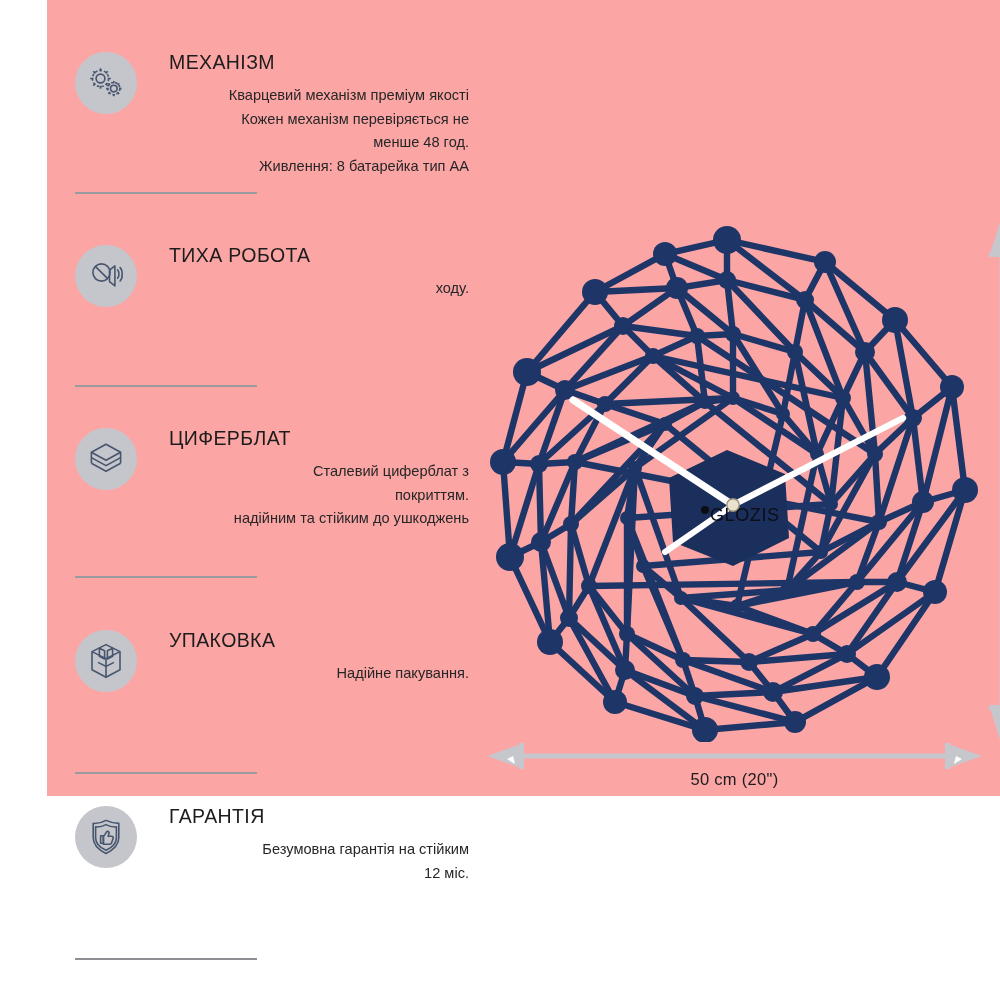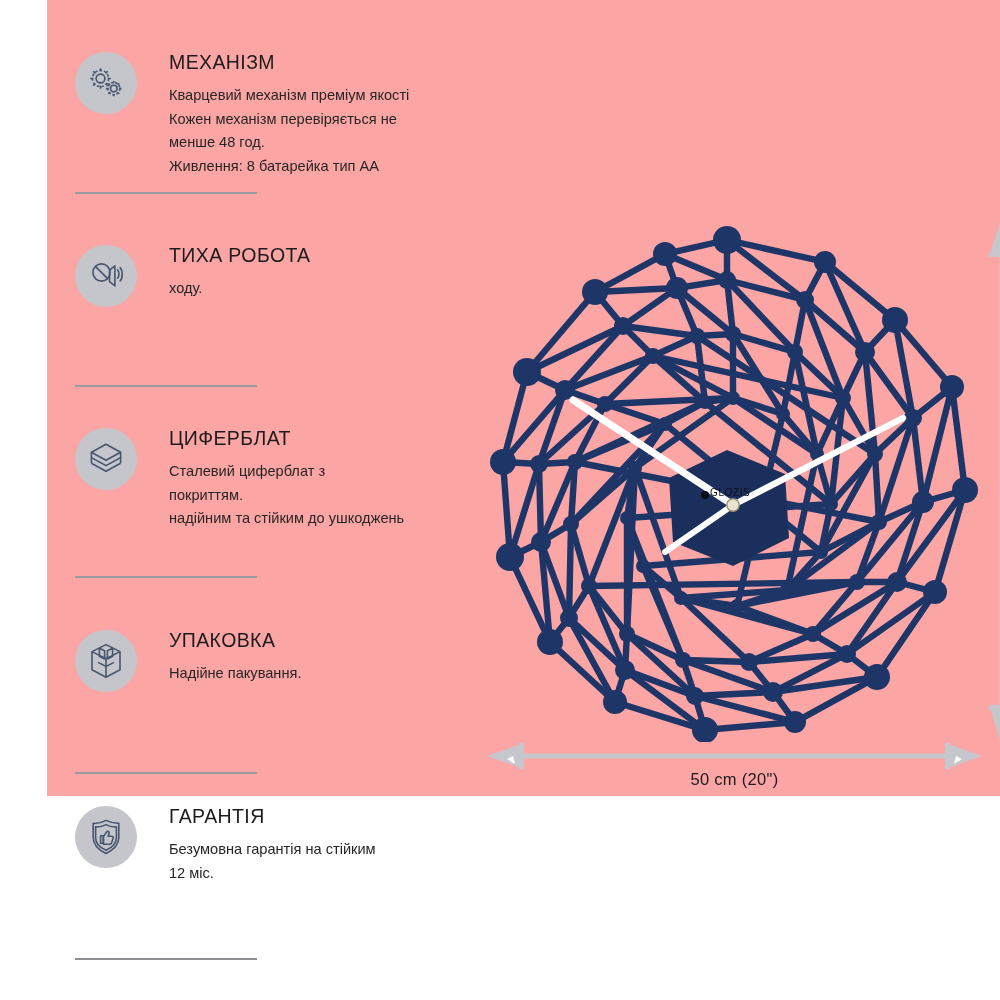--- a/index.html
+++ b/index.html
@@ -57,46 +57,46 @@
     line-height: 1.1;
     white-space: nowrap;
   }
   .feature-desc {
     margin-top: 11px;
     font-size: 14.6px;
     line-height: 23.5px;
     color: #262626;
     font-weight: 400;
   }
-  .feature-desc .line { display: block; white-space: nowrap; }
+  .feature-desc .line { display: block; white-space: nowrap; text-align: right; }
   .divider {
     position: absolute;
     left: 28px;
     width: 182px;
     height: 2px;
     background: #9b9b9f;
   }
   .divider.thin { height: 1.6px; background: #8f8f93; }
 
   
   #clock-wrap {
     position: absolute;
     left: 418px; top: 222px;
     width: 525px; height: 520px;
   }
   #clock-svg { display: block; }
   .brand {
     position: absolute;
-    left: 236px; top: 265px;
-    font-size: 10px;
+    left: 236px; top: 283px;
+    font-size: 18px;
     letter-spacing: 0.6px;
     color: #0d0d14;
     font-weight: 400;
     display: flex;
-    align-items: flex-end;
+    align-items: flex-start;
     gap: 1px;
   }
   .brand-mark {
     display: inline-block;
     width: 8px; height: 8px;
     border-radius: 50%;
     background: #0d0d14;
     position: relative;
     top: 0.5px;
   }

